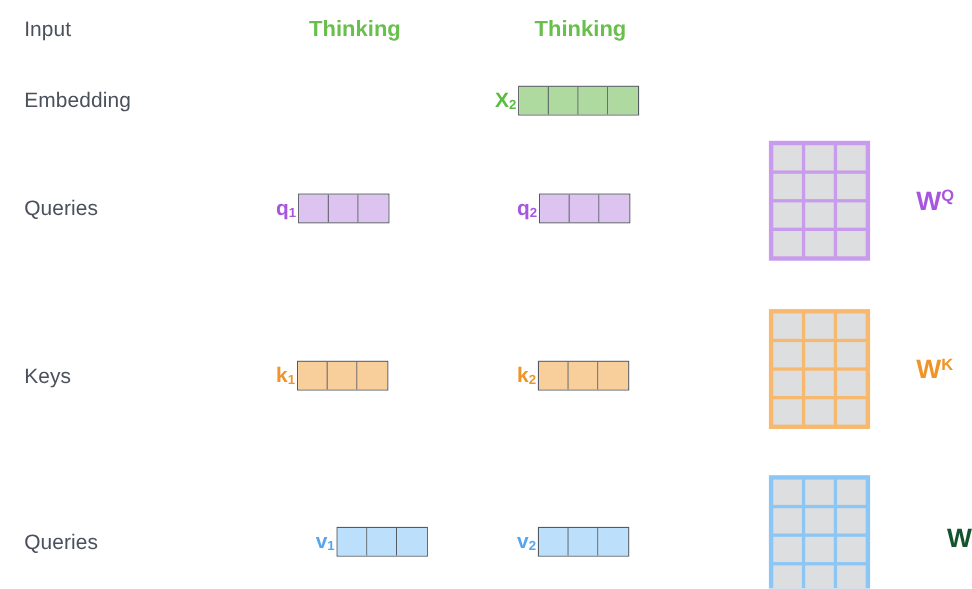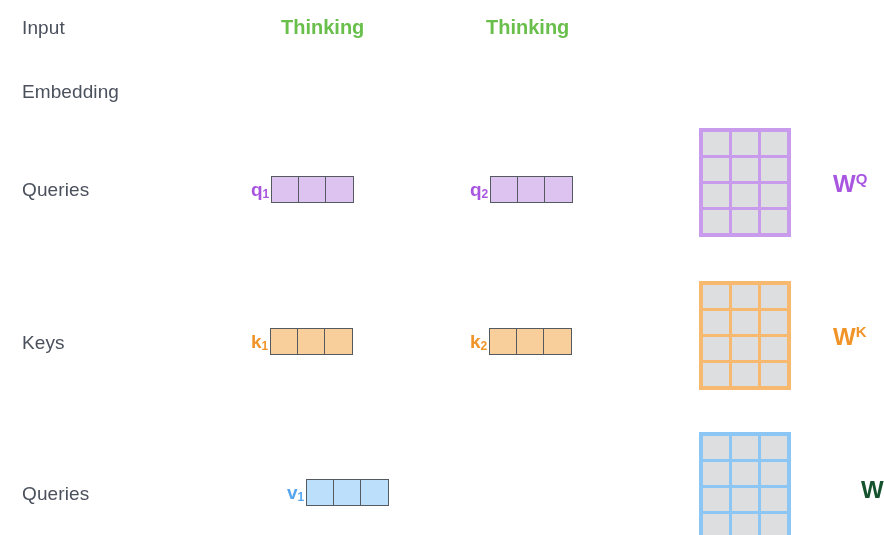--- a/index.html
+++ b/index.html
@@ -120,20 +120,29 @@
   <div class="row-label" style="top:18px;">Input</div>
   <div class="row-label" style="top:82px;">Embedding</div>
   <div class="row-label" style="top:180px;">Queries</div>
   <div class="row-label" style="top:333px;">Keys</div>
   <div class="row-label" style="top:484px;">Queries</div>
 
   <div class="col-word" style="left:281px; top:17px;">Thinking</div>
   <div class="col-word" style="left:486px; top:17px;">Thinking</div>
 
 
+  <div class="vec-group" style="left:450px; top:77px;">
+    <span class="vec-name" style="color:#5bbd3f;">X<sub>2</sub></span>
+    <span class="vec-cells">
+      <span class="cell" style="background:#aedaa0;"></span>
+      <span class="cell" style="background:#aedaa0;"></span>
+      <span class="cell" style="background:#aedaa0;"></span>
+      <span class="cell" style="background:#aedaa0;"></span>
+    </span>
+  </div>
 
   <div class="vec-group" style="left:251px; top:175px;">
     <span class="vec-name" style="color:#a855e0;">q<sub>1</sub></span>
     <span class="vec-cells">
       <span class="cell" style="background:#dcc3f0;"></span>
       <span class="cell" style="background:#dcc3f0;"></span>
       <span class="cell" style="background:#dcc3f0;"></span>
     </span>
   </div>
 
@@ -166,20 +175,28 @@
 
   <div class="vec-group" style="left:251px; top:478px;">
     <span class="vec-name" style="color:#55a6ef;margin-left:36px;">v<sub>1</sub></span>
     <span class="vec-cells">
       <span class="cell" style="background:#bcdffb;"></span>
       <span class="cell" style="background:#bcdffb;"></span>
       <span class="cell" style="background:#bcdffb;"></span>
     </span>
   </div>
 
+  <div class="vec-group" style="left:470px; top:478px;">
+    <span class="vec-name" style="color:#55a6ef;">v<sub>2</sub></span>
+    <span class="vec-cells">
+      <span class="cell" style="background:#bcdffb;"></span>
+      <span class="cell" style="background:#bcdffb;"></span>
+      <span class="cell" style="background:#bcdffb;"></span>
+    </span>
+  </div>
 
   <div class="matrix" style="left: 699px; top: 128px; background: rgb(200, 155, 236); grid-template-columns: repeat(3, 26px);">
     <span class="mcell"></span>
     <span class="mcell"></span>
     <span class="mcell"></span>
     <span class="mcell"></span>
     <span class="mcell"></span>
     <span class="mcell"></span>
     <span class="mcell"></span>
     <span class="mcell"></span>

